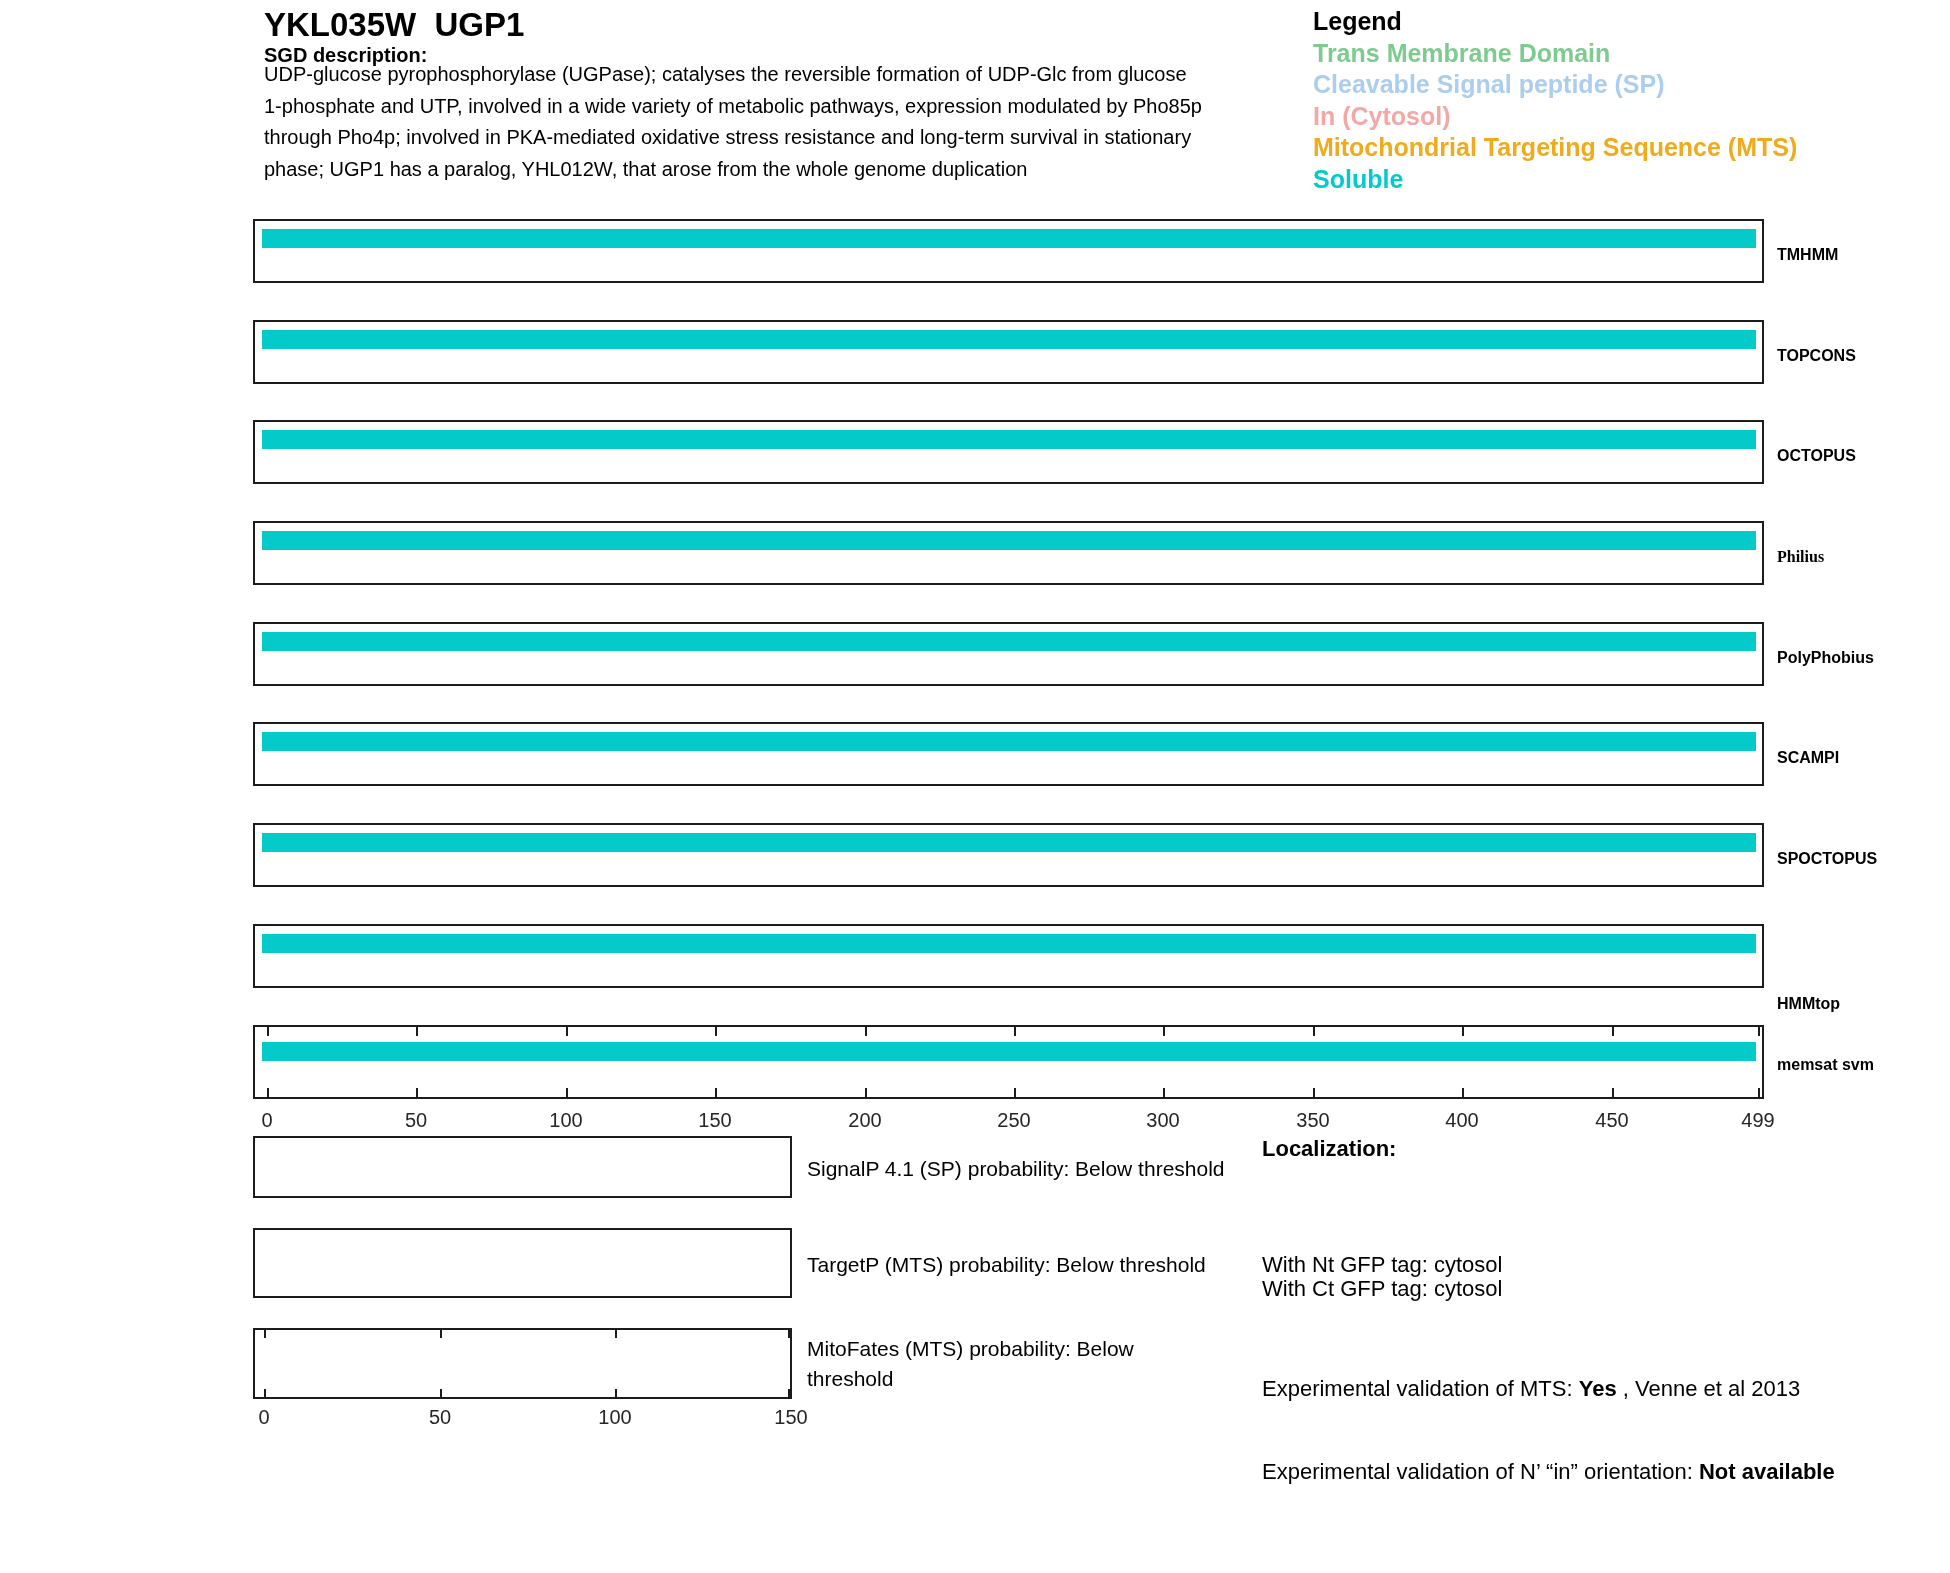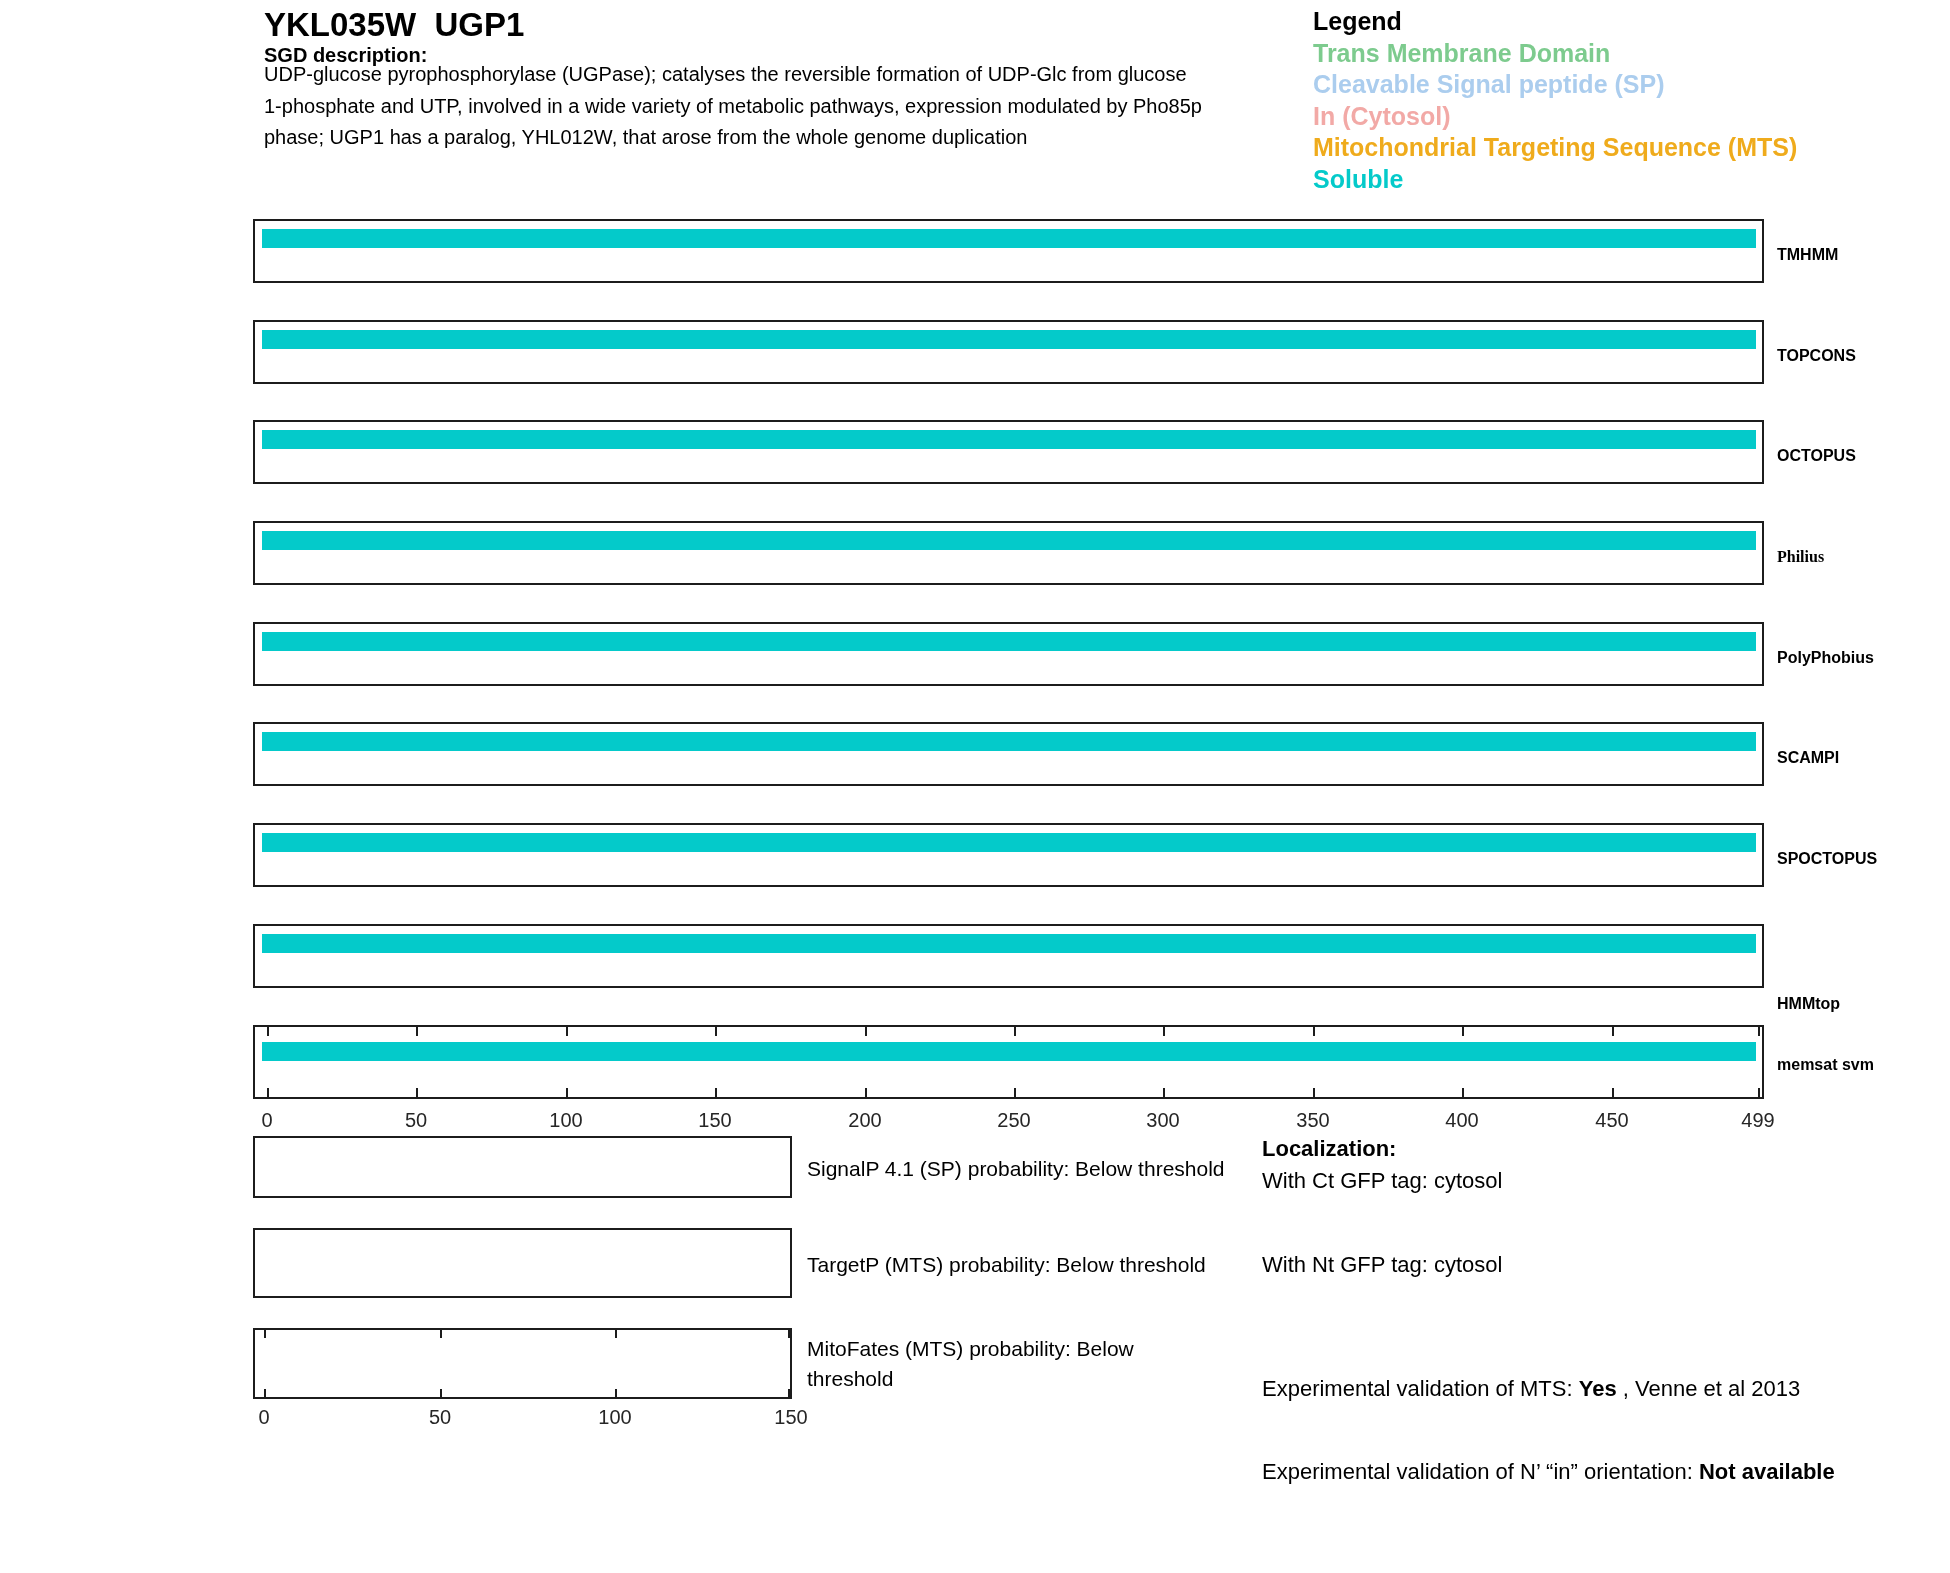--- a/index.html
+++ b/index.html
@@ -22,20 +22,21 @@
   b{font-weight:bold;}
 </style>
 </head>
 <body>
 
 <div class="abs page-title">YKL035W  UGP1</div>
 <div class="abs sgd-label">SGD description:</div>
 <div class="abs desc">
   <div>UDP-glucose pyrophosphorylase (UGPase); catalyses the reversible formation of UDP-Glc from glucose</div>
   <div>1-phosphate and UTP, involved in a wide variety of metabolic pathways, expression modulated by Pho85p</div>
+  <div>through Pho4p; involved in PKA-mediated oxidative stress resistance and long-term survival in stationary</div>
   <div>phase; UGP1 has a paralog, YHL012W, that arose from the whole genome duplication</div>
 </div>
 
 <div class="abs legend">
   <div style="color:#000;">Legend</div>
   <div style="color: rgb(125, 203, 142);">Trans Membrane Domain</div>
   <div style="color: rgb(171, 205, 238);">Cleavable Signal peptide (SP)</div>
   <div style="color: rgb(242, 169, 166);">In (Cytosol)</div>
   <div style="color: rgb(239, 171, 28);">Mitochondrial Targeting Sequence (MTS)</div>
   <div style="color: rgb(4, 202, 202);">Soluble</div>
@@ -137,18 +138,18 @@
   <span class="tick-b" style="left:533px;height:8px;"></span>
 </div>
 <div class="panel-text" style="top:1334px;width:352px;">MitoFates (MTS) probability: Below threshold</div>
 
 <span class="ax-lab2" style="left:264px;">0</span>
 <span class="ax-lab2" style="left:440px;">50</span>
 <span class="ax-lab2" style="left:615px;">100</span>
 <span class="ax-lab2" style="left:791px;">150</span>
 
 <div class="loc" style="top:1120px;font-weight:bold;margin-top:16px;">Localization:</div>
-<div class="loc" style="top:1168px;">With Ct GFP tag: cytosol</div>
+<div class="loc" style="top:1276px;">With Ct GFP tag: cytosol</div>
 <div class="loc" style="top:1252px;">With Nt GFP tag: cytosol</div>
 
 <div class="loc" style="top:1376px;"><span>Experimental validation of MTS: </span><b>Yes</b><span> , Venne et al 2013</span></div>
 
 <div class="loc" style="top:1452px;width:620px;line-height:40px;"><span>Experimental validation of N’ “in” orientation: </span><b>Not available</b></div>
 
 </body></html>

